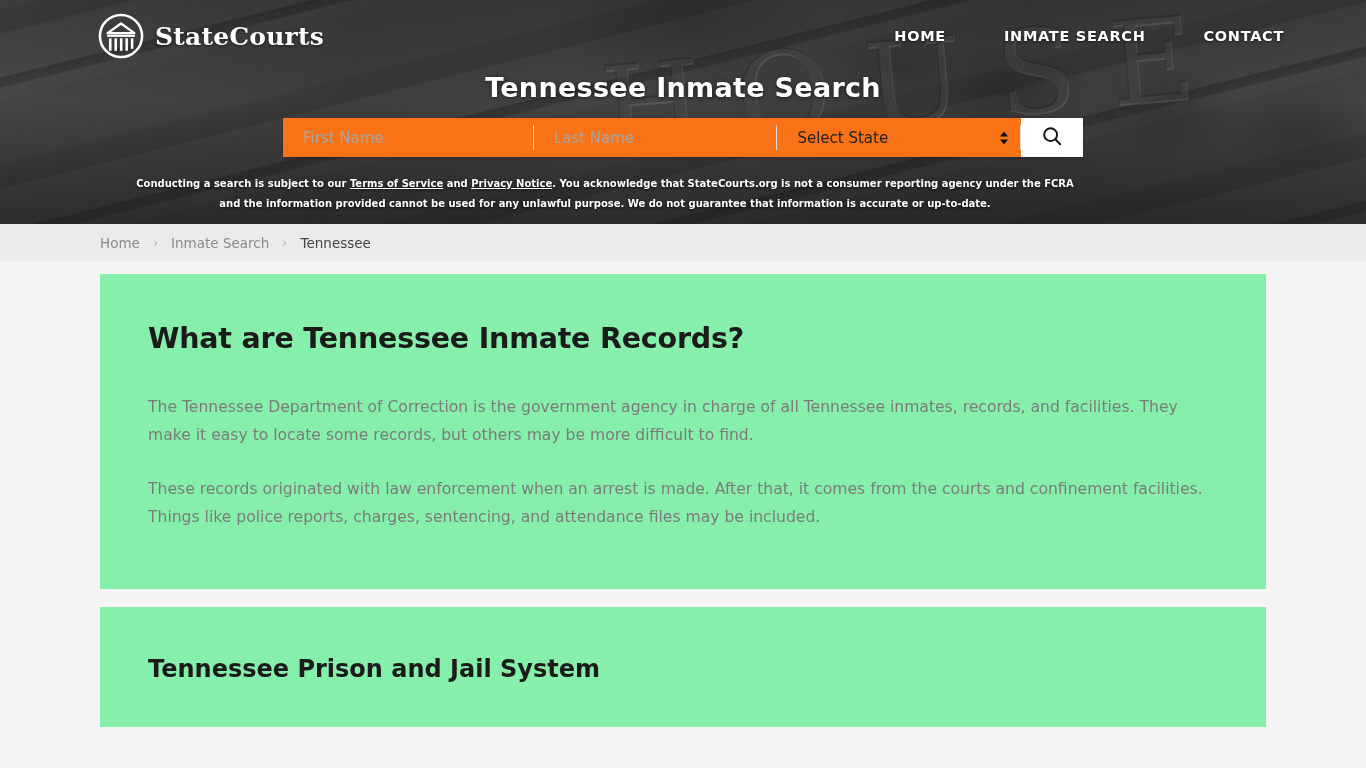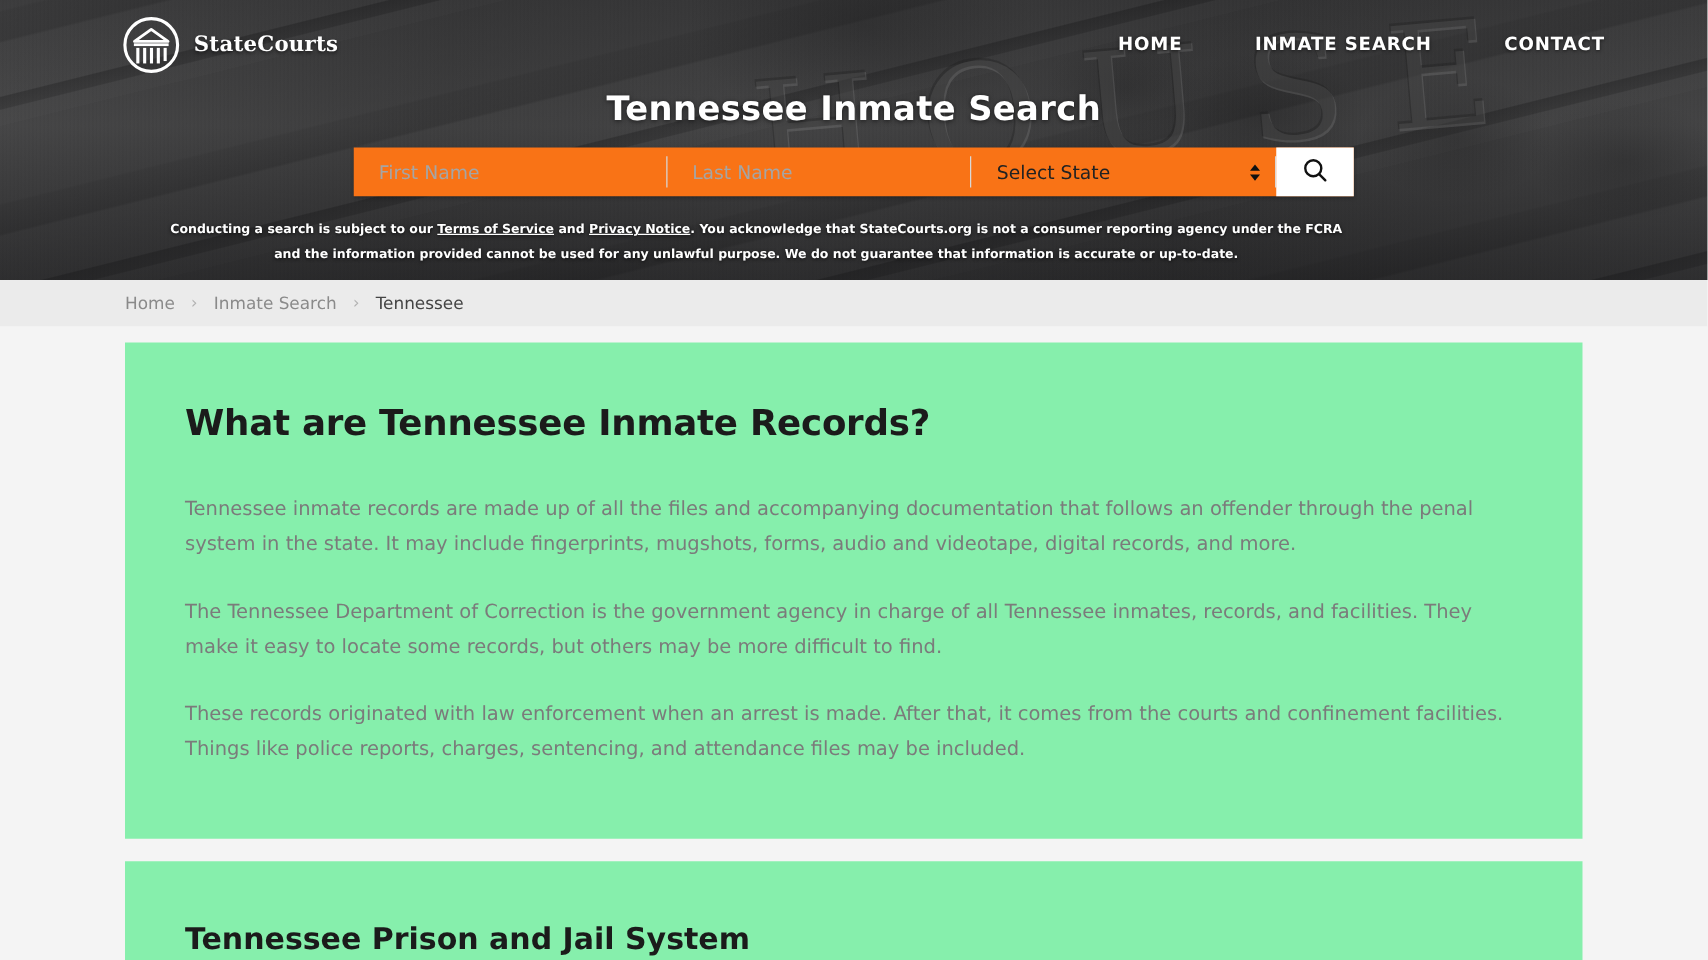--- a/index.html
+++ b/index.html
@@ -82,21 +82,21 @@
   }
   .brand {
     display: flex; align-items: center;
     margin-left: 98px;
     gap: 11px;
     text-decoration: none;
   }
   .brand-mark { width: 46px; height: 46px; display: block; }
   .brand-name {
     font-family: "DejaVu Serif", "Liberation Serif", serif;
-    font-size: 17px;
+    font-size: 25px;
     font-weight: bold;
     color: #fff;
     letter-spacing: 0.2px;
     text-shadow: 0 1px 3px rgba(0,0,0,0.55);
   }
   .nav {
     margin-left: auto; margin-right: 82px;
     display: flex; align-items: center; gap: 58px;
   }
   .nav a {
@@ -300,21 +300,20 @@
   <a href="#">Home</a>
   <span class="sep">›</span>
   <a href="#">Inmate Search</a>
   <span class="sep">›</span>
   <span class="current">Tennessee</span>
 </div>
 
 <div class="page">
   <section class="card first">
     <h1>What are Tennessee Inmate Records?</h1>
-    <p>Tennessee inmate records are made up of all the files and accompanying documentation that follows an offender through the penal system in the state. It may include fingerprints, mugshots, forms, audio and videotape, digital records, and more.</p>
     <p>The Tennessee Department of Correction is the government agency in charge of all Tennessee inmates, records, and facilities. They make it easy to locate some records, but others may be more difficult to find.</p>
     <p>These records originated with law enforcement when an arrest is made. After that, it comes from the courts and confinement facilities. Things like police reports, charges, sentencing, and attendance files may be included.</p>
   </section>
 
   <section class="card second">
     <h2>Tennessee Prison and Jail System</h2>
   </section>
 </div>
 
 </body></html>

